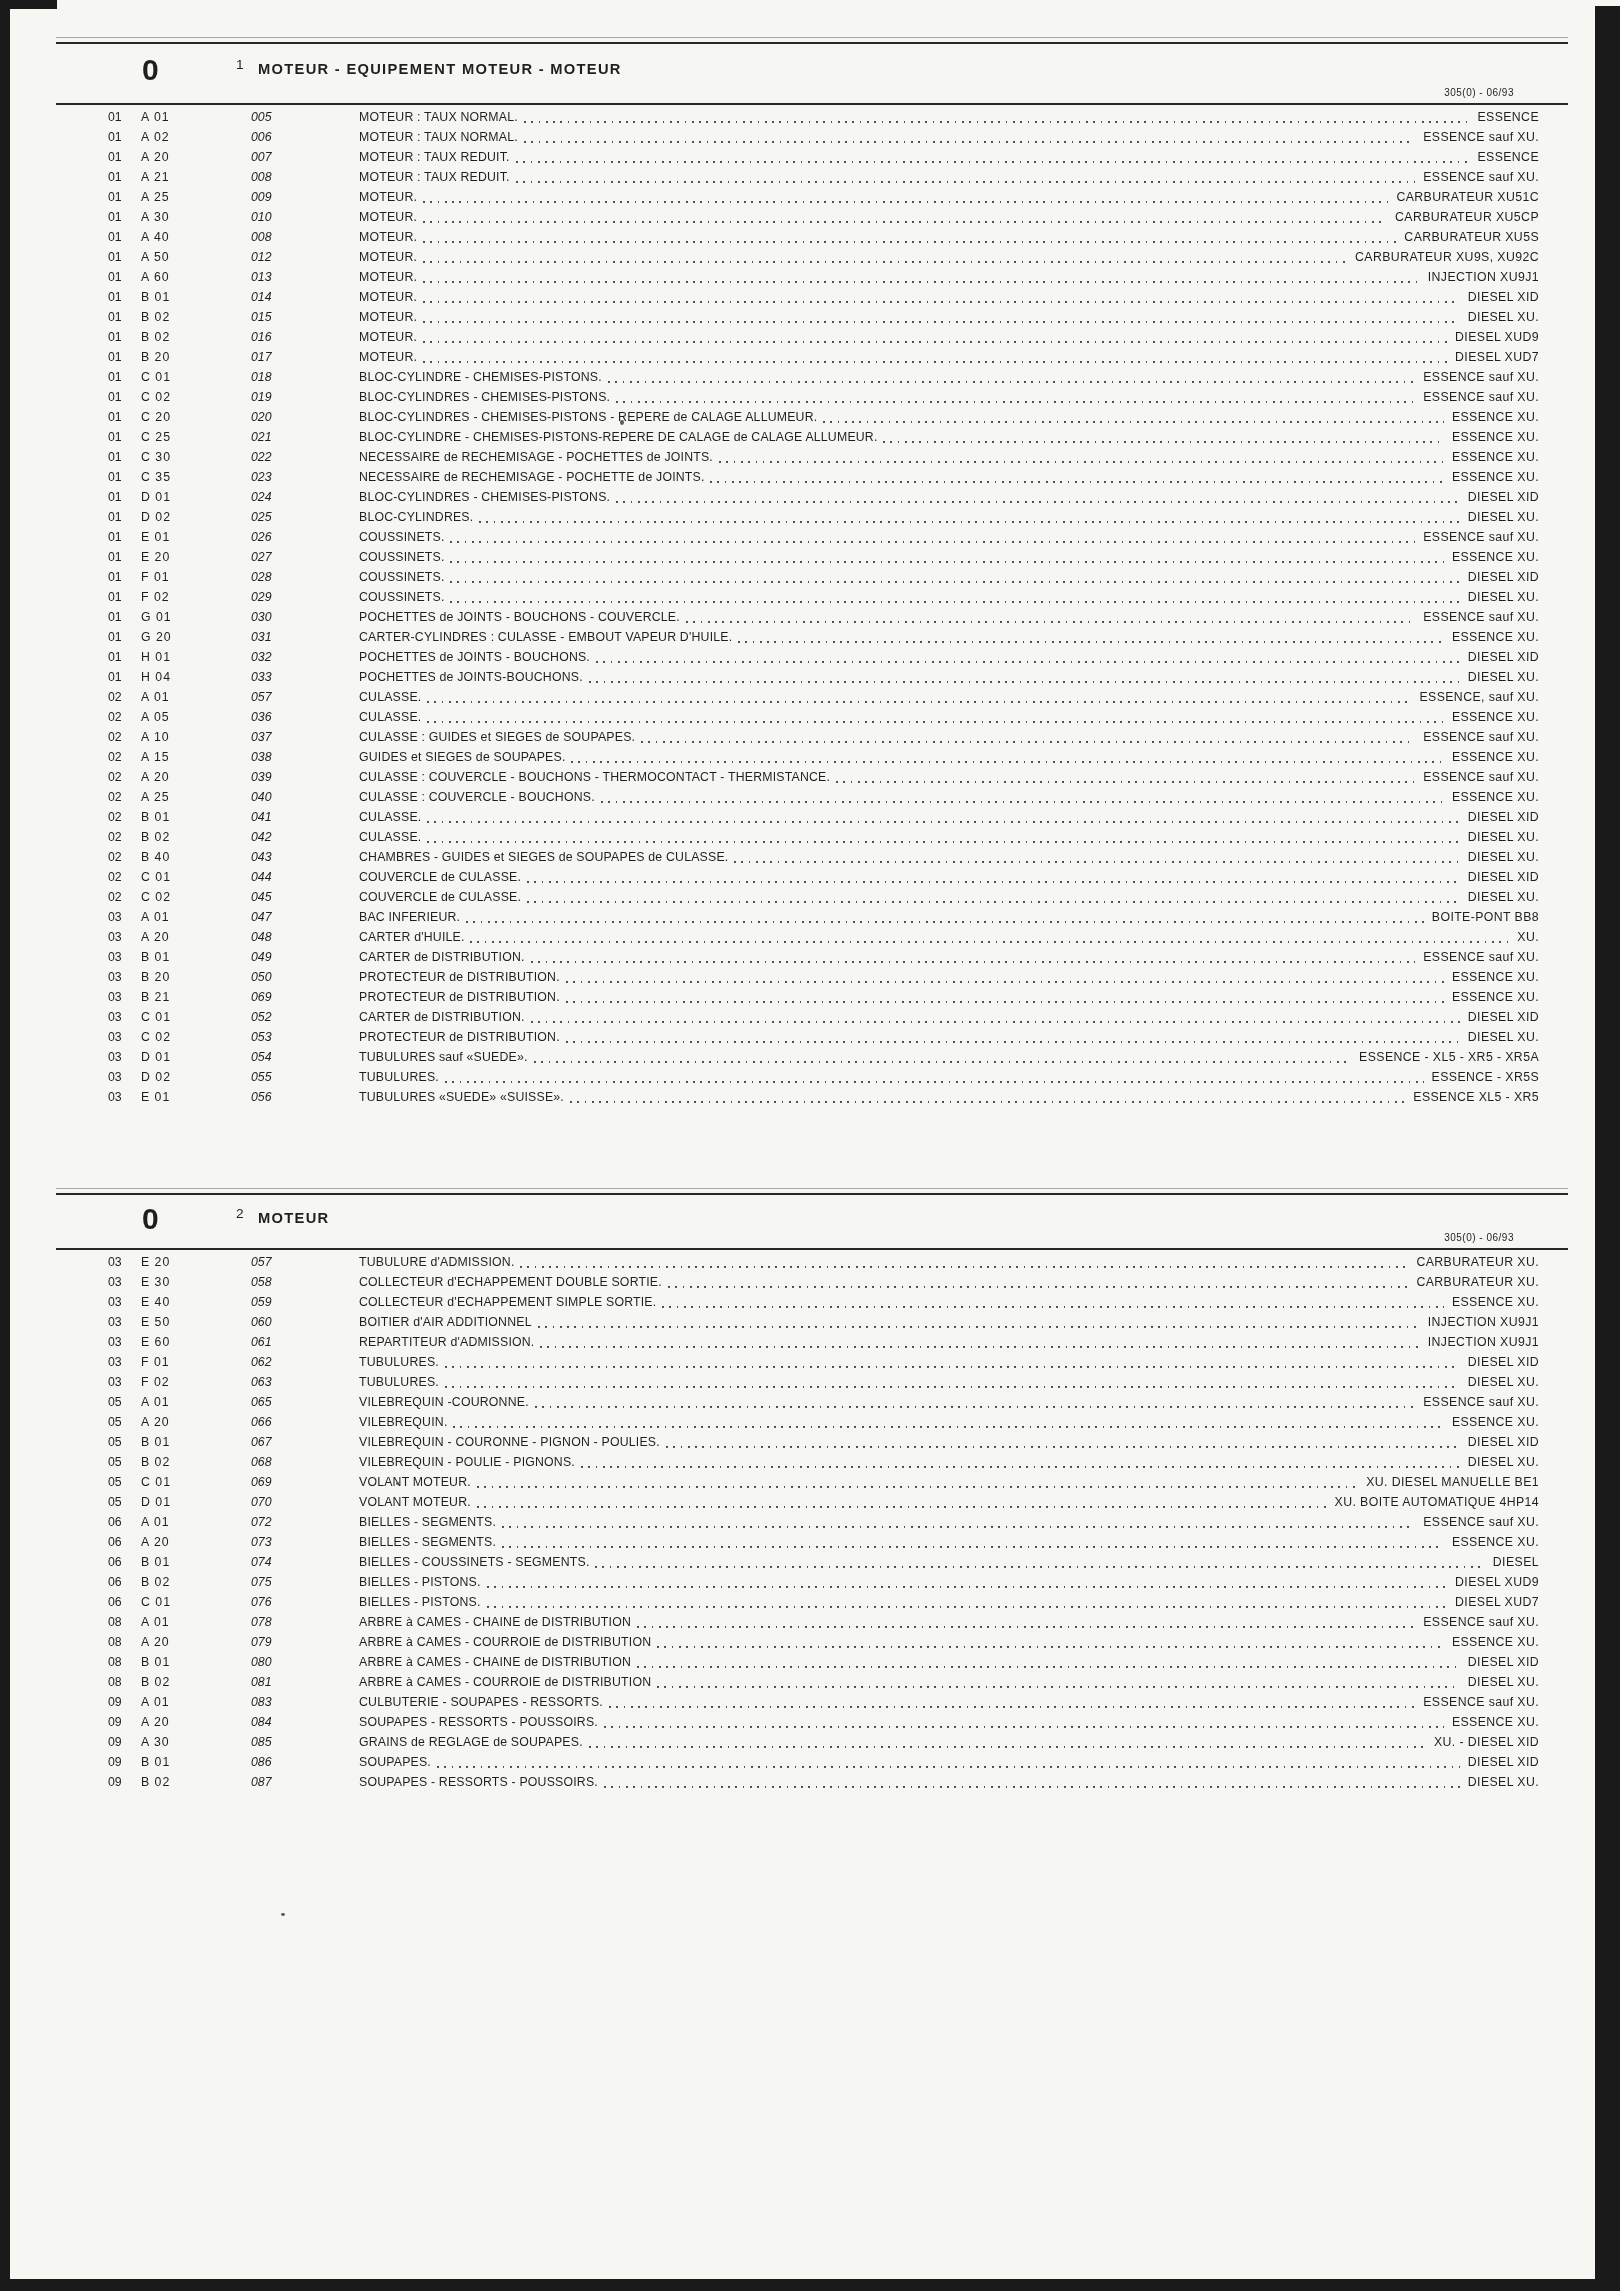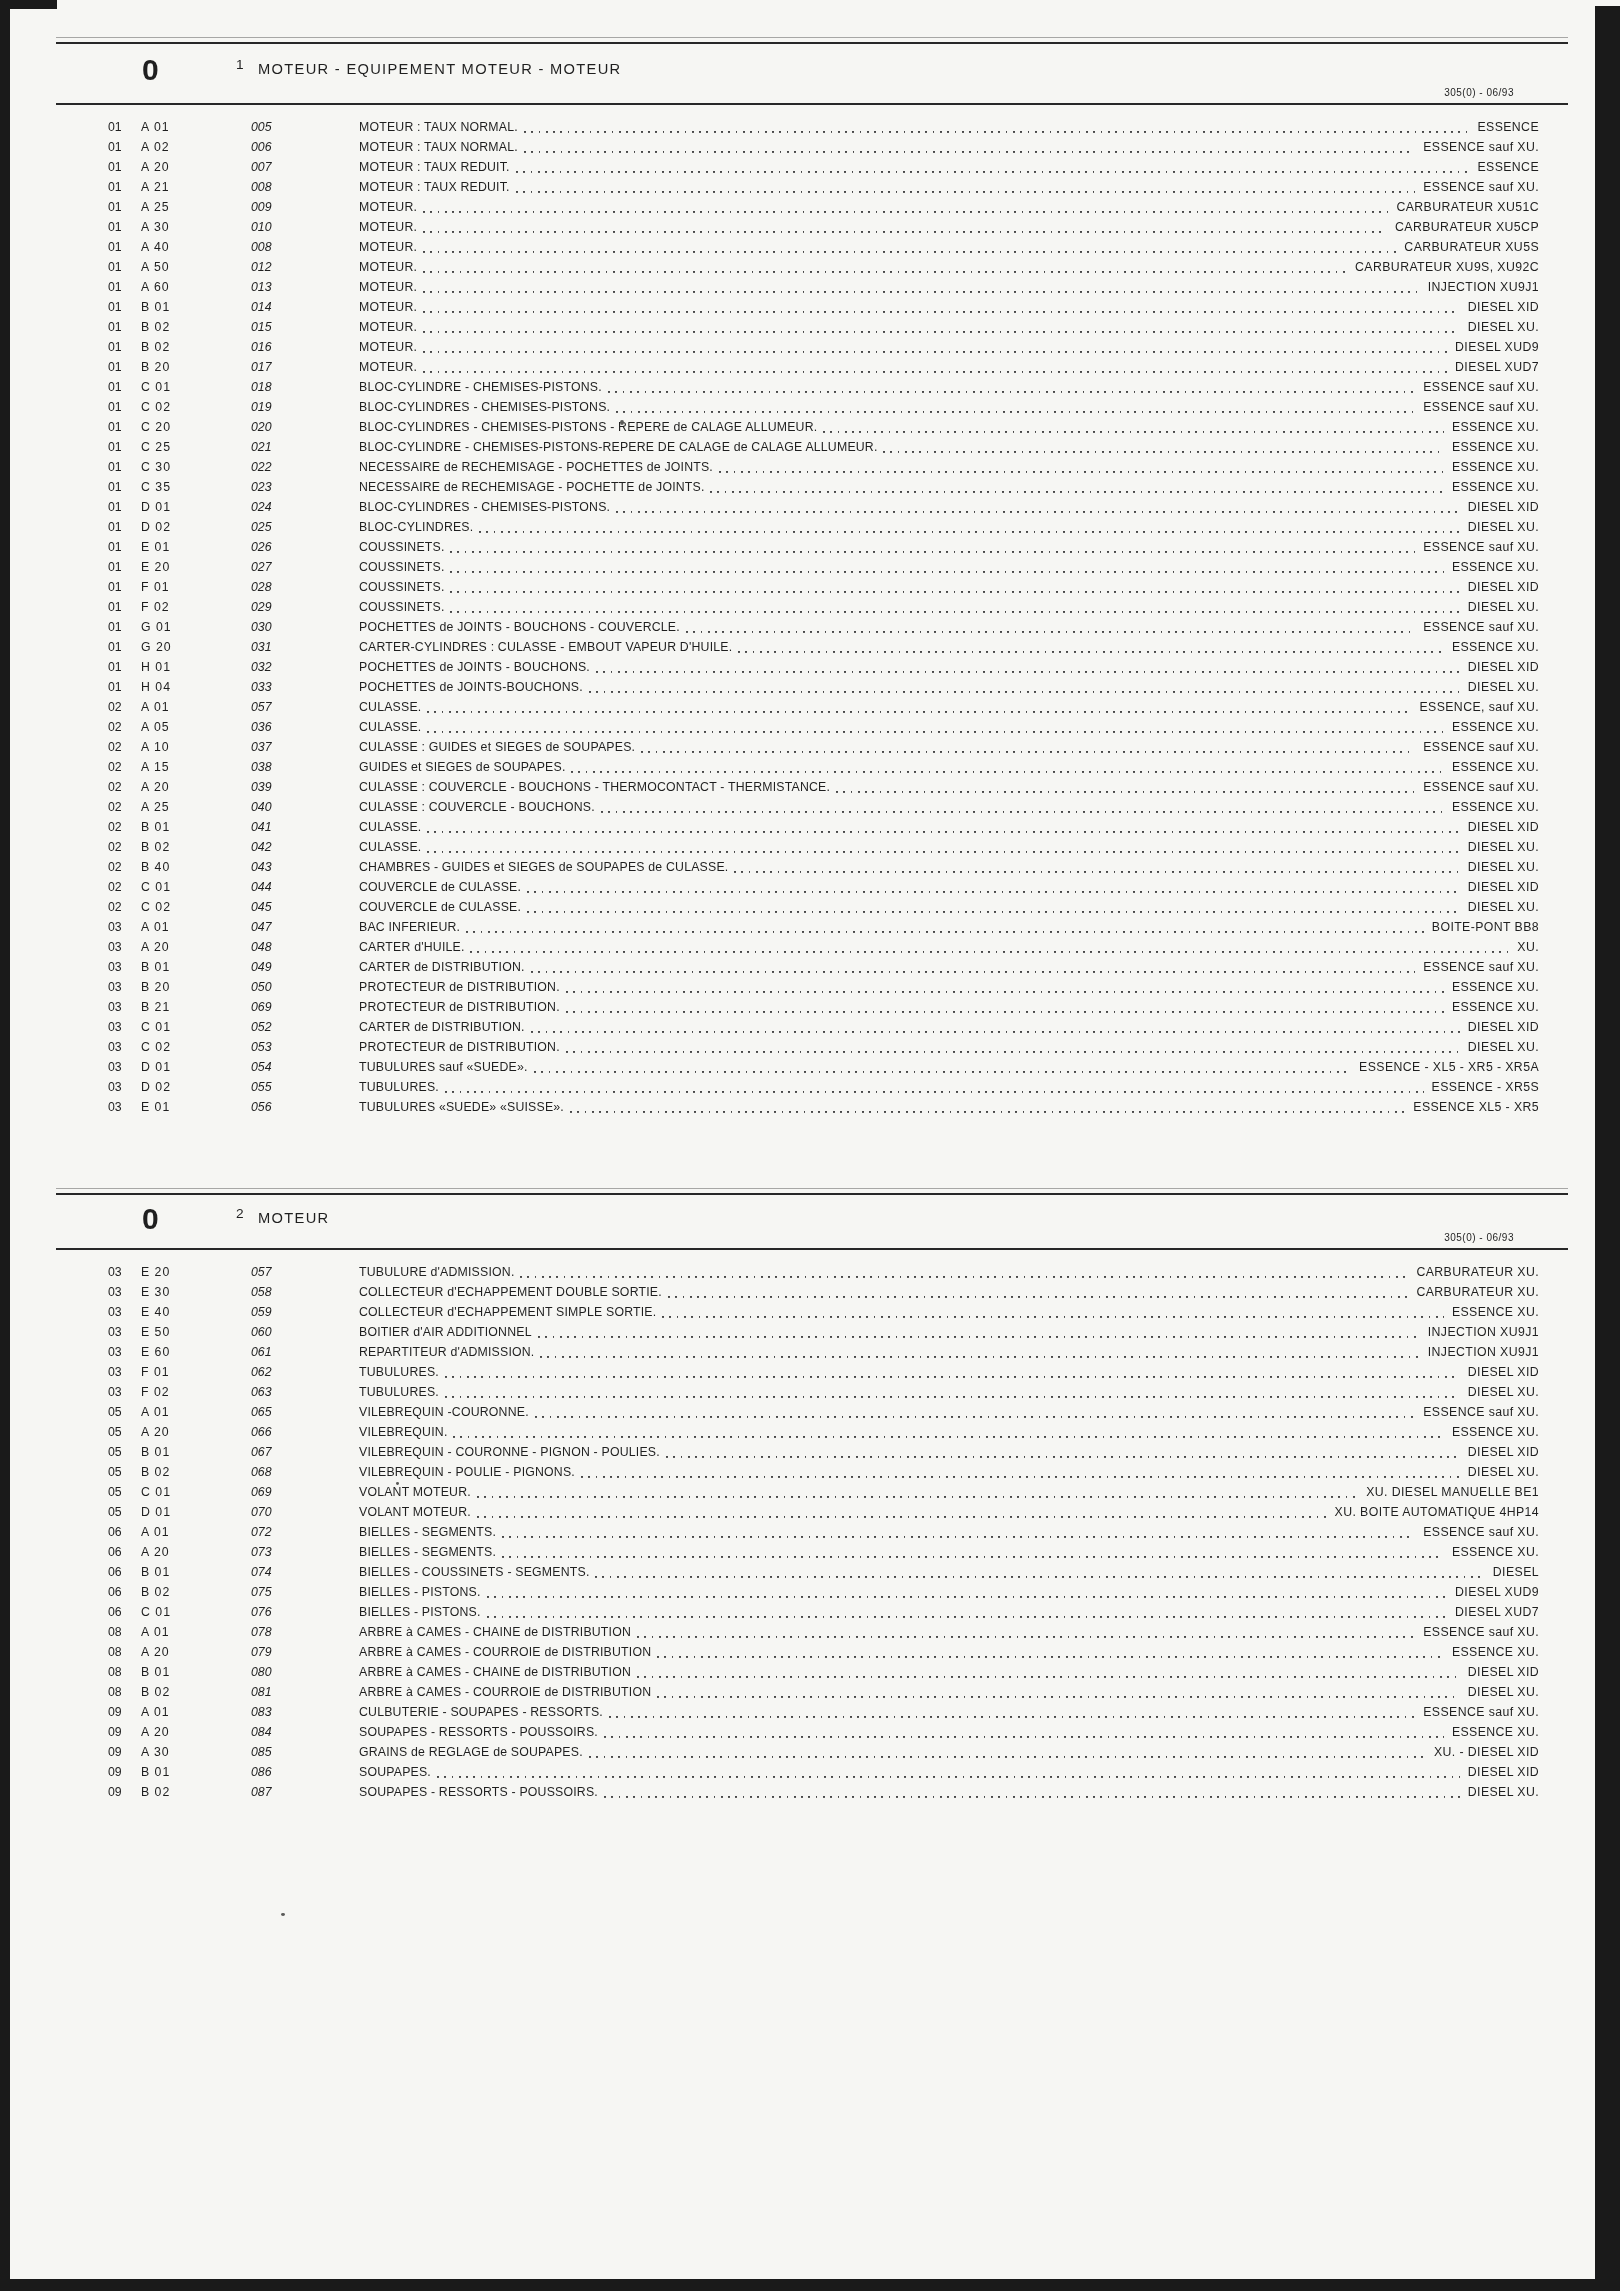--- a/index.html
+++ b/index.html
@@ -26,27 +26,27 @@
   .band {
     position:relative;
     border-top:2px solid #272727;
     border-bottom:2px solid #272727;
     height:59px;
   }
   #section2 .band { height:53px; }
 
   .band .tab   { position:absolute; left:86px;  top:8.8px;  font-size:30px; font-weight:bold; letter-spacing:1px; }
   .band .idx   { position:absolute; left:180px; top:12.7px; font-size:13.7px; }
-  .band .title { position:absolute; left:202px; top:16.7px; font-size:14.7px; letter-spacing:1.3px; }
+  .band .title { position:absolute; left:202px; top:16.7px; font-size:14.7px; letter-spacing:1.3px;font-weight:bold; }
   #section2 .tab   { top:6.9px; }
   #section2 .idx   { top:10.8px; }
   #section2 .title { top:14.7px; }
   .band .pageref { position:absolute; right:54px; bottom:4.9px; font-size:10px; letter-spacing:0.5px; }
 
-  .rows { padding-top:12px; }
+  .rows { padding-top:2px; }
   .row {
     display:flex; align-items:baseline;
     height:20px; line-height:20px;
     font-size:12.3px; white-space:nowrap;
   }
   .cg   { margin-left:52px; width:33px; }
   .cc   { width:71px; letter-spacing:1px; }
   .cref { width:49px; margin-left:39px; font-style:italic; }
   .cdesc{ margin-left:59px; letter-spacing:0.2px; }
   .dots {

